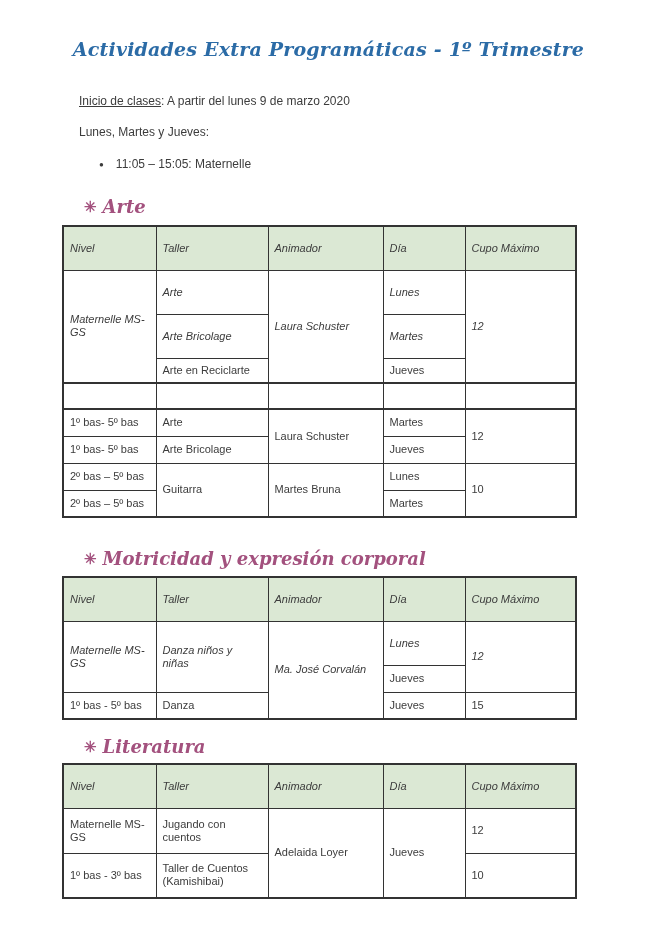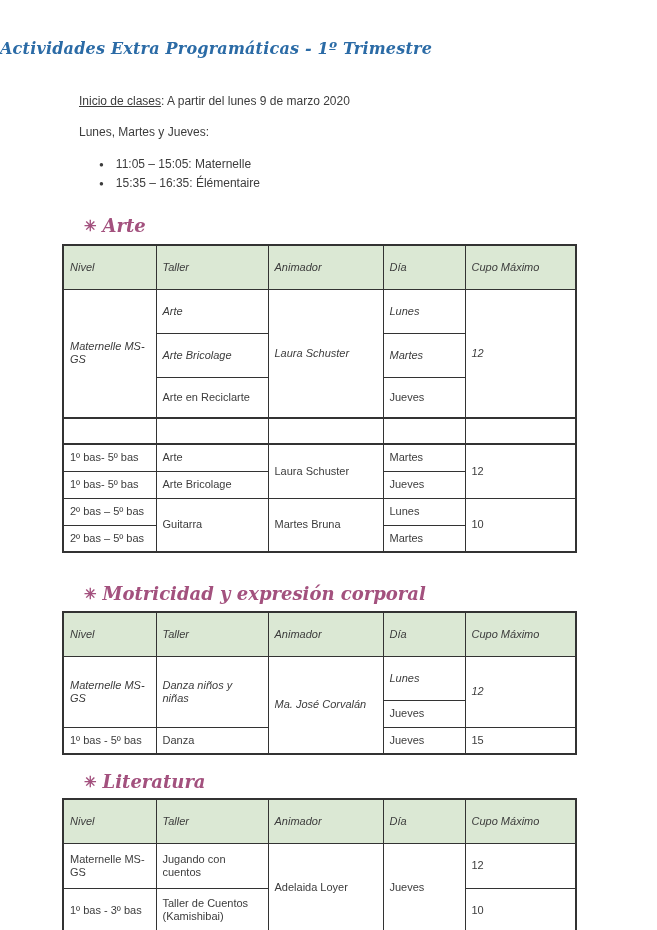--- a/index.html
+++ b/index.html
@@ -13,24 +13,24 @@
   .page{
     position:relative;
     width:657px;height:930px;
     background:#ffffff;
     font-family:"Liberation Sans",sans-serif;
     color:var(--body-text);
     overflow:hidden;
   }
   .doc-title{
     margin:0;padding-top:37px;
-    text-align:left;
+    text-align:center;
     font-family:"DejaVu Serif",serif;
     font-style:italic;font-weight:bold;
-    font-size:16px;line-height:24px;
+    font-size:19px;line-height:24px;
     color:var(--title-blue);
     letter-spacing:0.2px;
   }
   .body-line{
     margin:0 0 0 79px;
     font-size:12px;line-height:15px;
   }
   .intro{margin-top:33px;}
   .schedule{margin-top:16px;}
   .u{text-decoration:underline;}
@@ -73,21 +73,21 @@
     line-height:13px;
     overflow:hidden;
     text-align:left;
     font-weight:normal;
   }
   table.sched th{
     background:var(--table-header-green);
   }
   tr.rh28 > td, tr.rh28 > th{height:44px;font-style:italic;}
   tr.rh27 > td{height:27px;}
-  tr.rh41 > td{height:41px;}
+  tr.rh41 > td{height:25px;}
   tr.rh45 > td{height:45px;}
   tr.spacer > td{height:26px;border-top-width:2.5px;border-bottom-width:2.5px;}
   td.c{text-align:center;}
   td.top{vertical-align:top;padding-top:4px;margin-top:28px;}
 </style>
 </head>
 <body>
 
 <div class="page">
 
@@ -95,23 +95,20 @@
 
   <p class="body-line intro">
     <span class="u">Inicio de clases</span><span>: A partir del lunes 9 de marzo 2020</span>
   </p>
 
   <p class="body-line schedule">Lunes, Martes y Jueves:</p>
 
   <div class="bullets">
     <div class="bullet-row">
       <span class="dot">●</span><span>11:05 – 15:05: Maternelle</span>
-    </div>
-    <div class="bullet-row">
-      <span class="dot">●</span><span>15:35 – 16:35: Élémentaire</span>
     </div>
   </div>
 
   <h2 class="section-heading sh-arte">
     <span class="star">✳</span><span>Arte</span>
   </h2>
 
   <table class="sched t-arte">
     <colgroup>
         <col style="width:93px">

